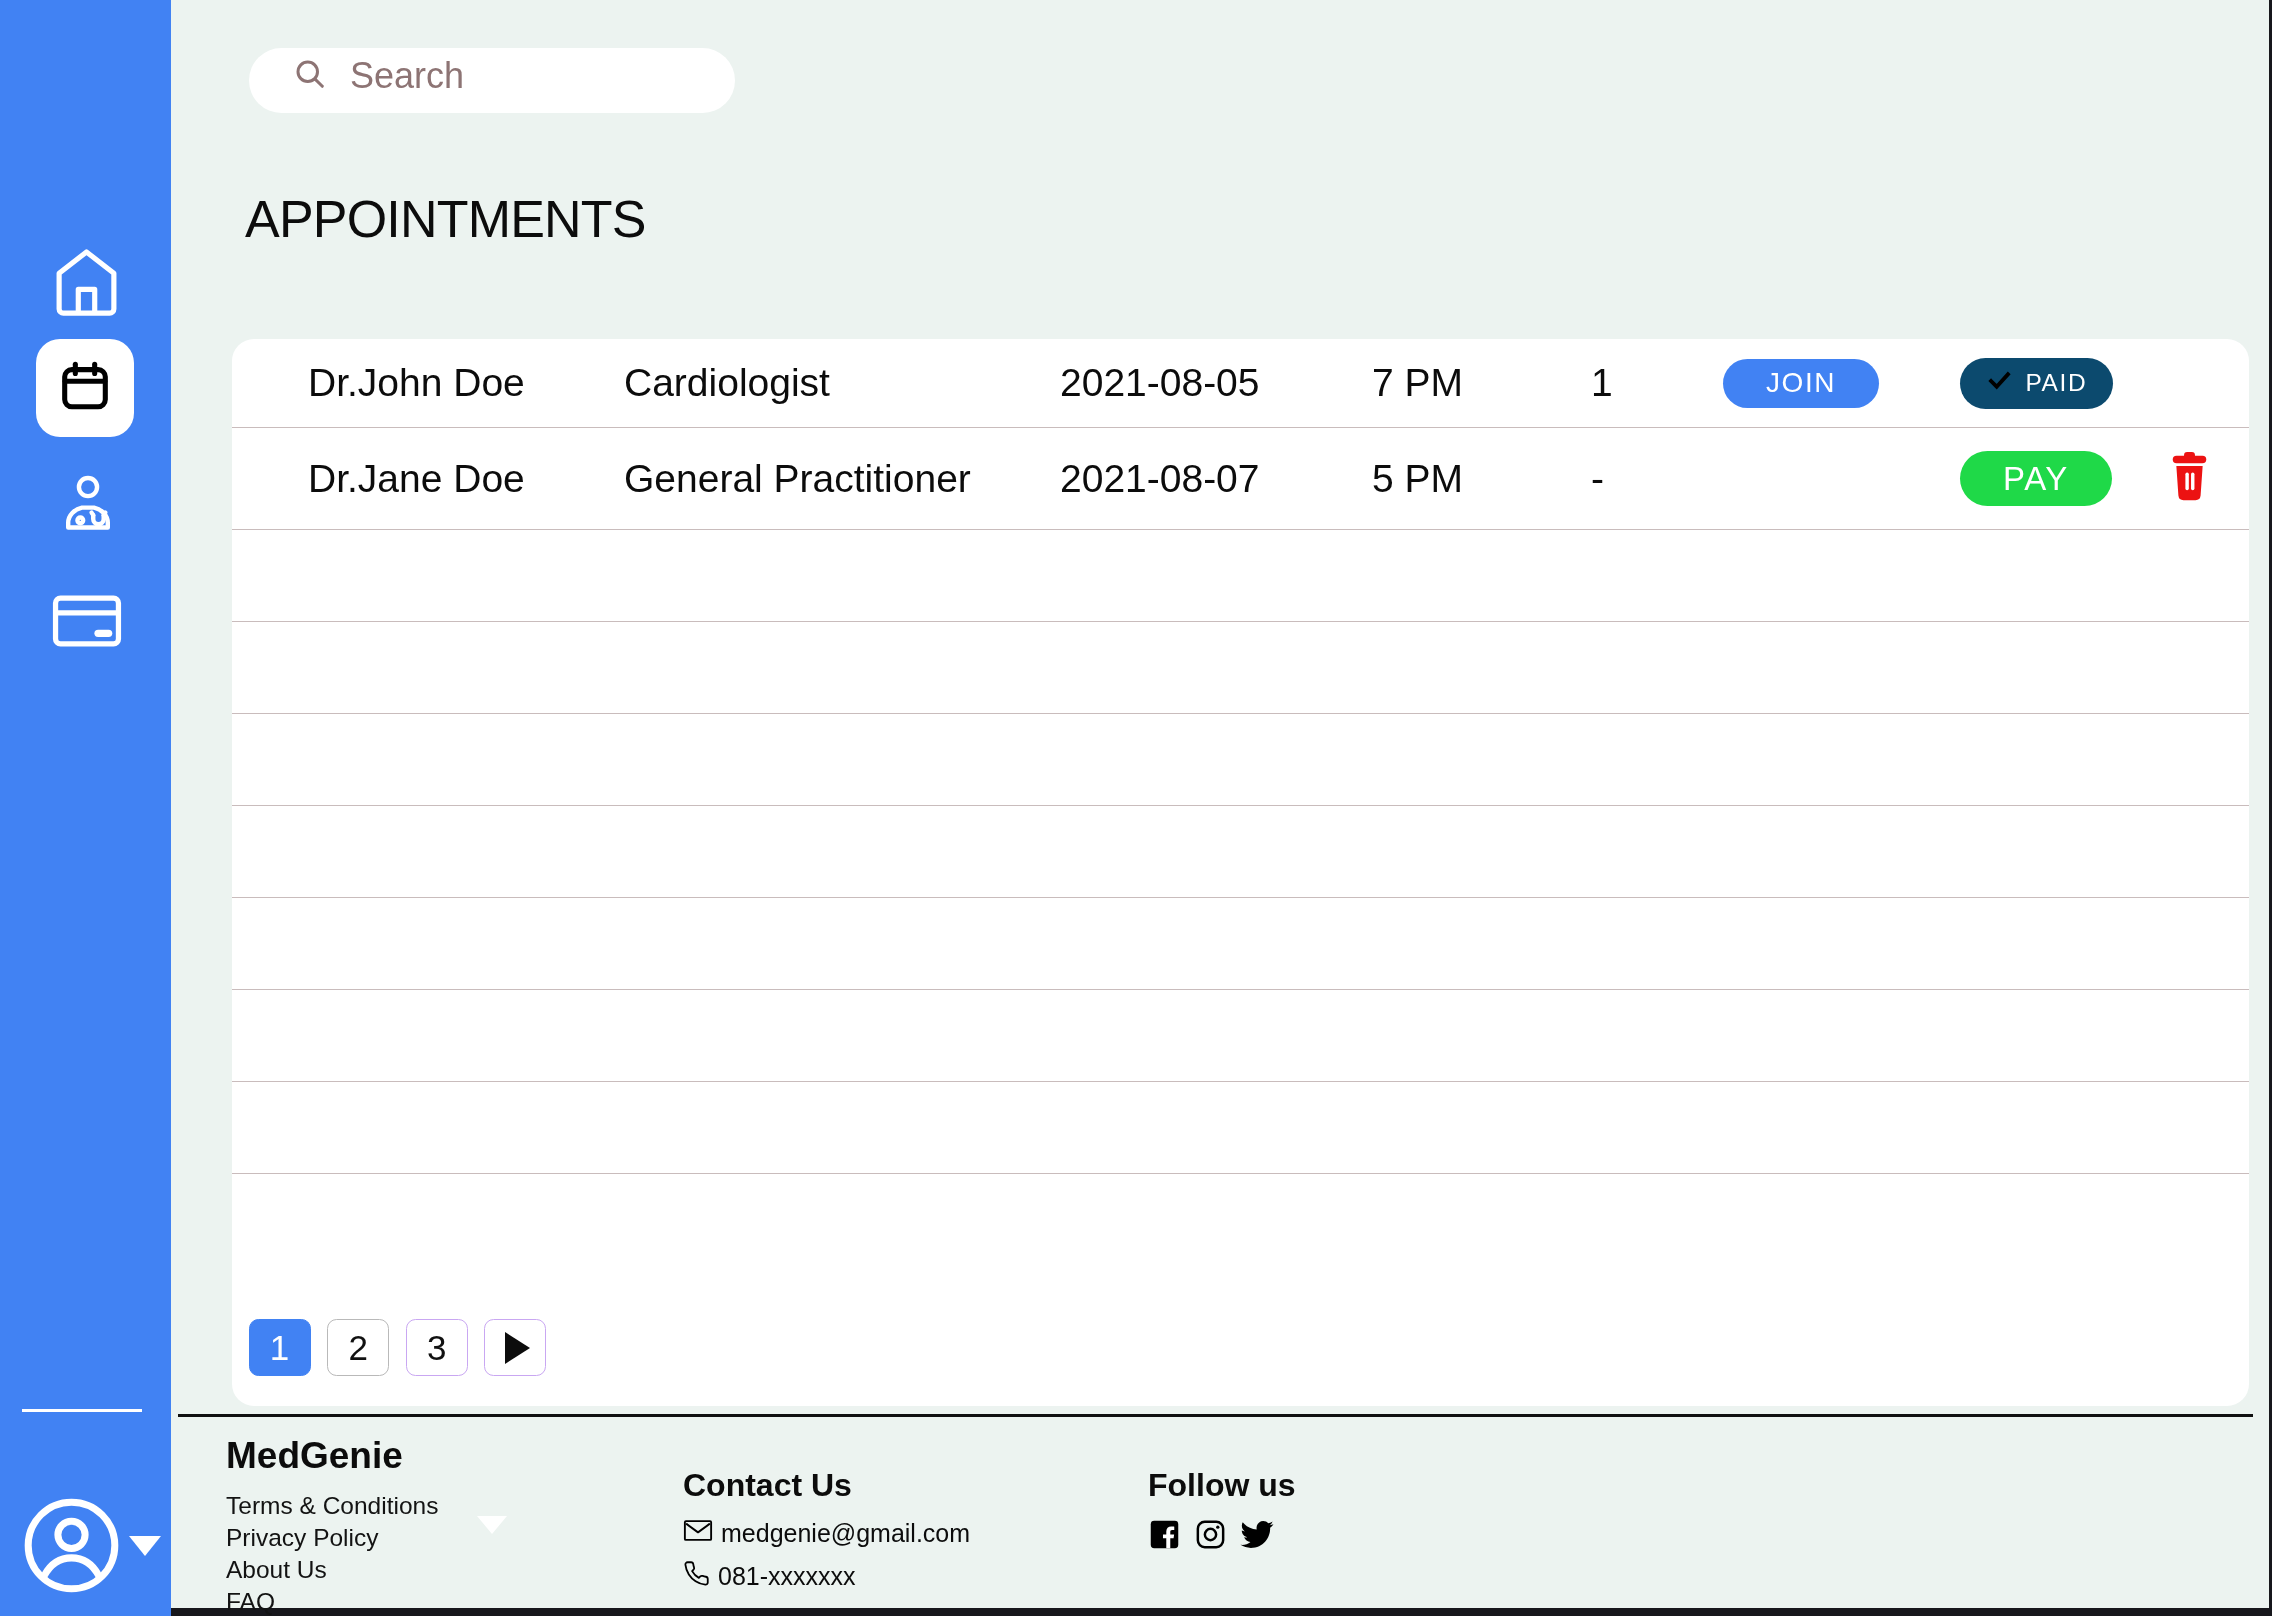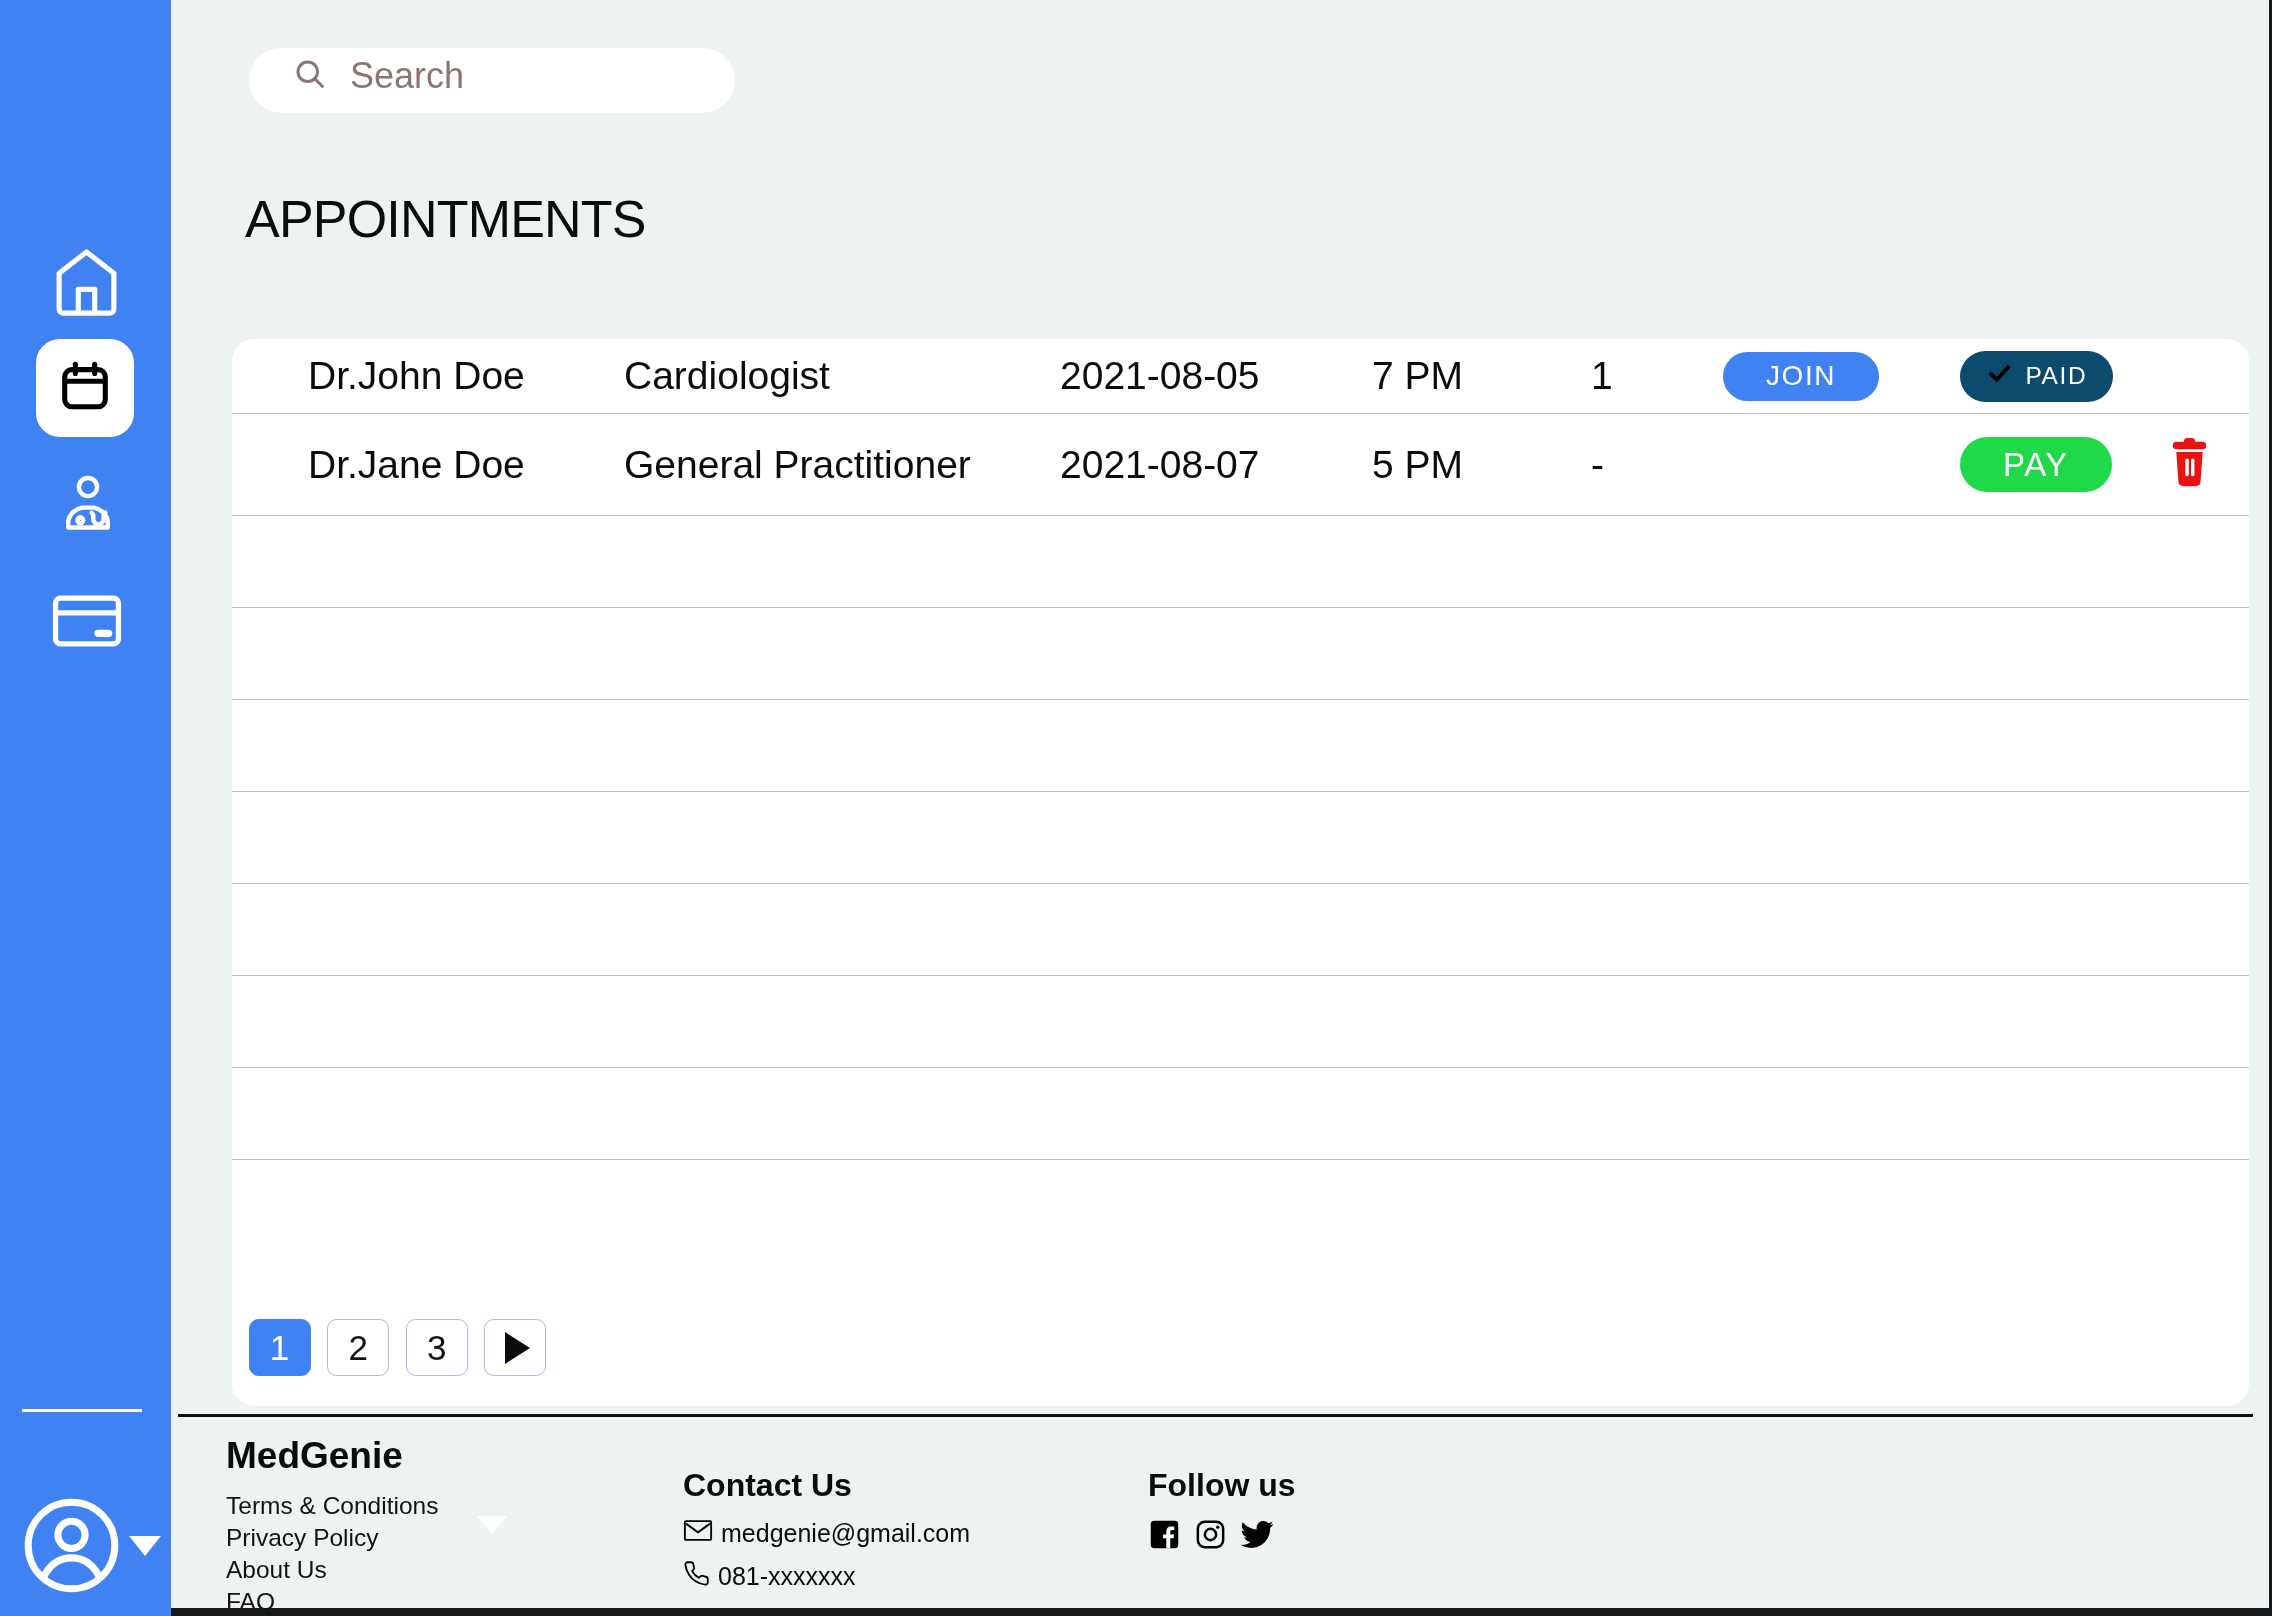--- a/index.html
+++ b/index.html
@@ -37,21 +37,21 @@
   
   .page-title { position:absolute; left:245px; top:189px; font-size:52px; font-weight:400; letter-spacing:-0.8px; color:#0c0c0c; }
 
   
   .card { position:absolute; left:232px; top:339px; width:2017px; height:1067px; background:#fff; border-radius:22px; }
   .thead {
     display:flex; align-items:center; height:92px; background:#e1e1e1; border-radius:22px;
     font-weight:700; font-size:38px; padding-left:76px;
   }
   .trow { display:flex; align-items:center; font-size:39px; border-bottom:1.6px solid #c9bcbc; padding-left:76px; }
-  .row-1 { height:75px; }
+  .row-1 { height:89px; }
   .row-2 { height:102px; }
   .empty-row { height:92px; border-bottom:1.6px solid #c9bcbc; }
   .c1{width:316px}.c2{width:436px}.c3{width:312px}.c4{width:219px}.c5{width:132px}
   .c6{width:237px; display:flex; align-items:center;}
   .c7{width:209px; display:flex; align-items:center;}
   .c8{flex:1; display:flex; align-items:center;}
 
   .btn-join {
     width:156px; height:49px; border:none; border-radius:26px; background:#4182f3; color:#fff;
     font-family:"Liberation Sans", sans-serif; font-size:28px; letter-spacing:1.6px; cursor:pointer;

